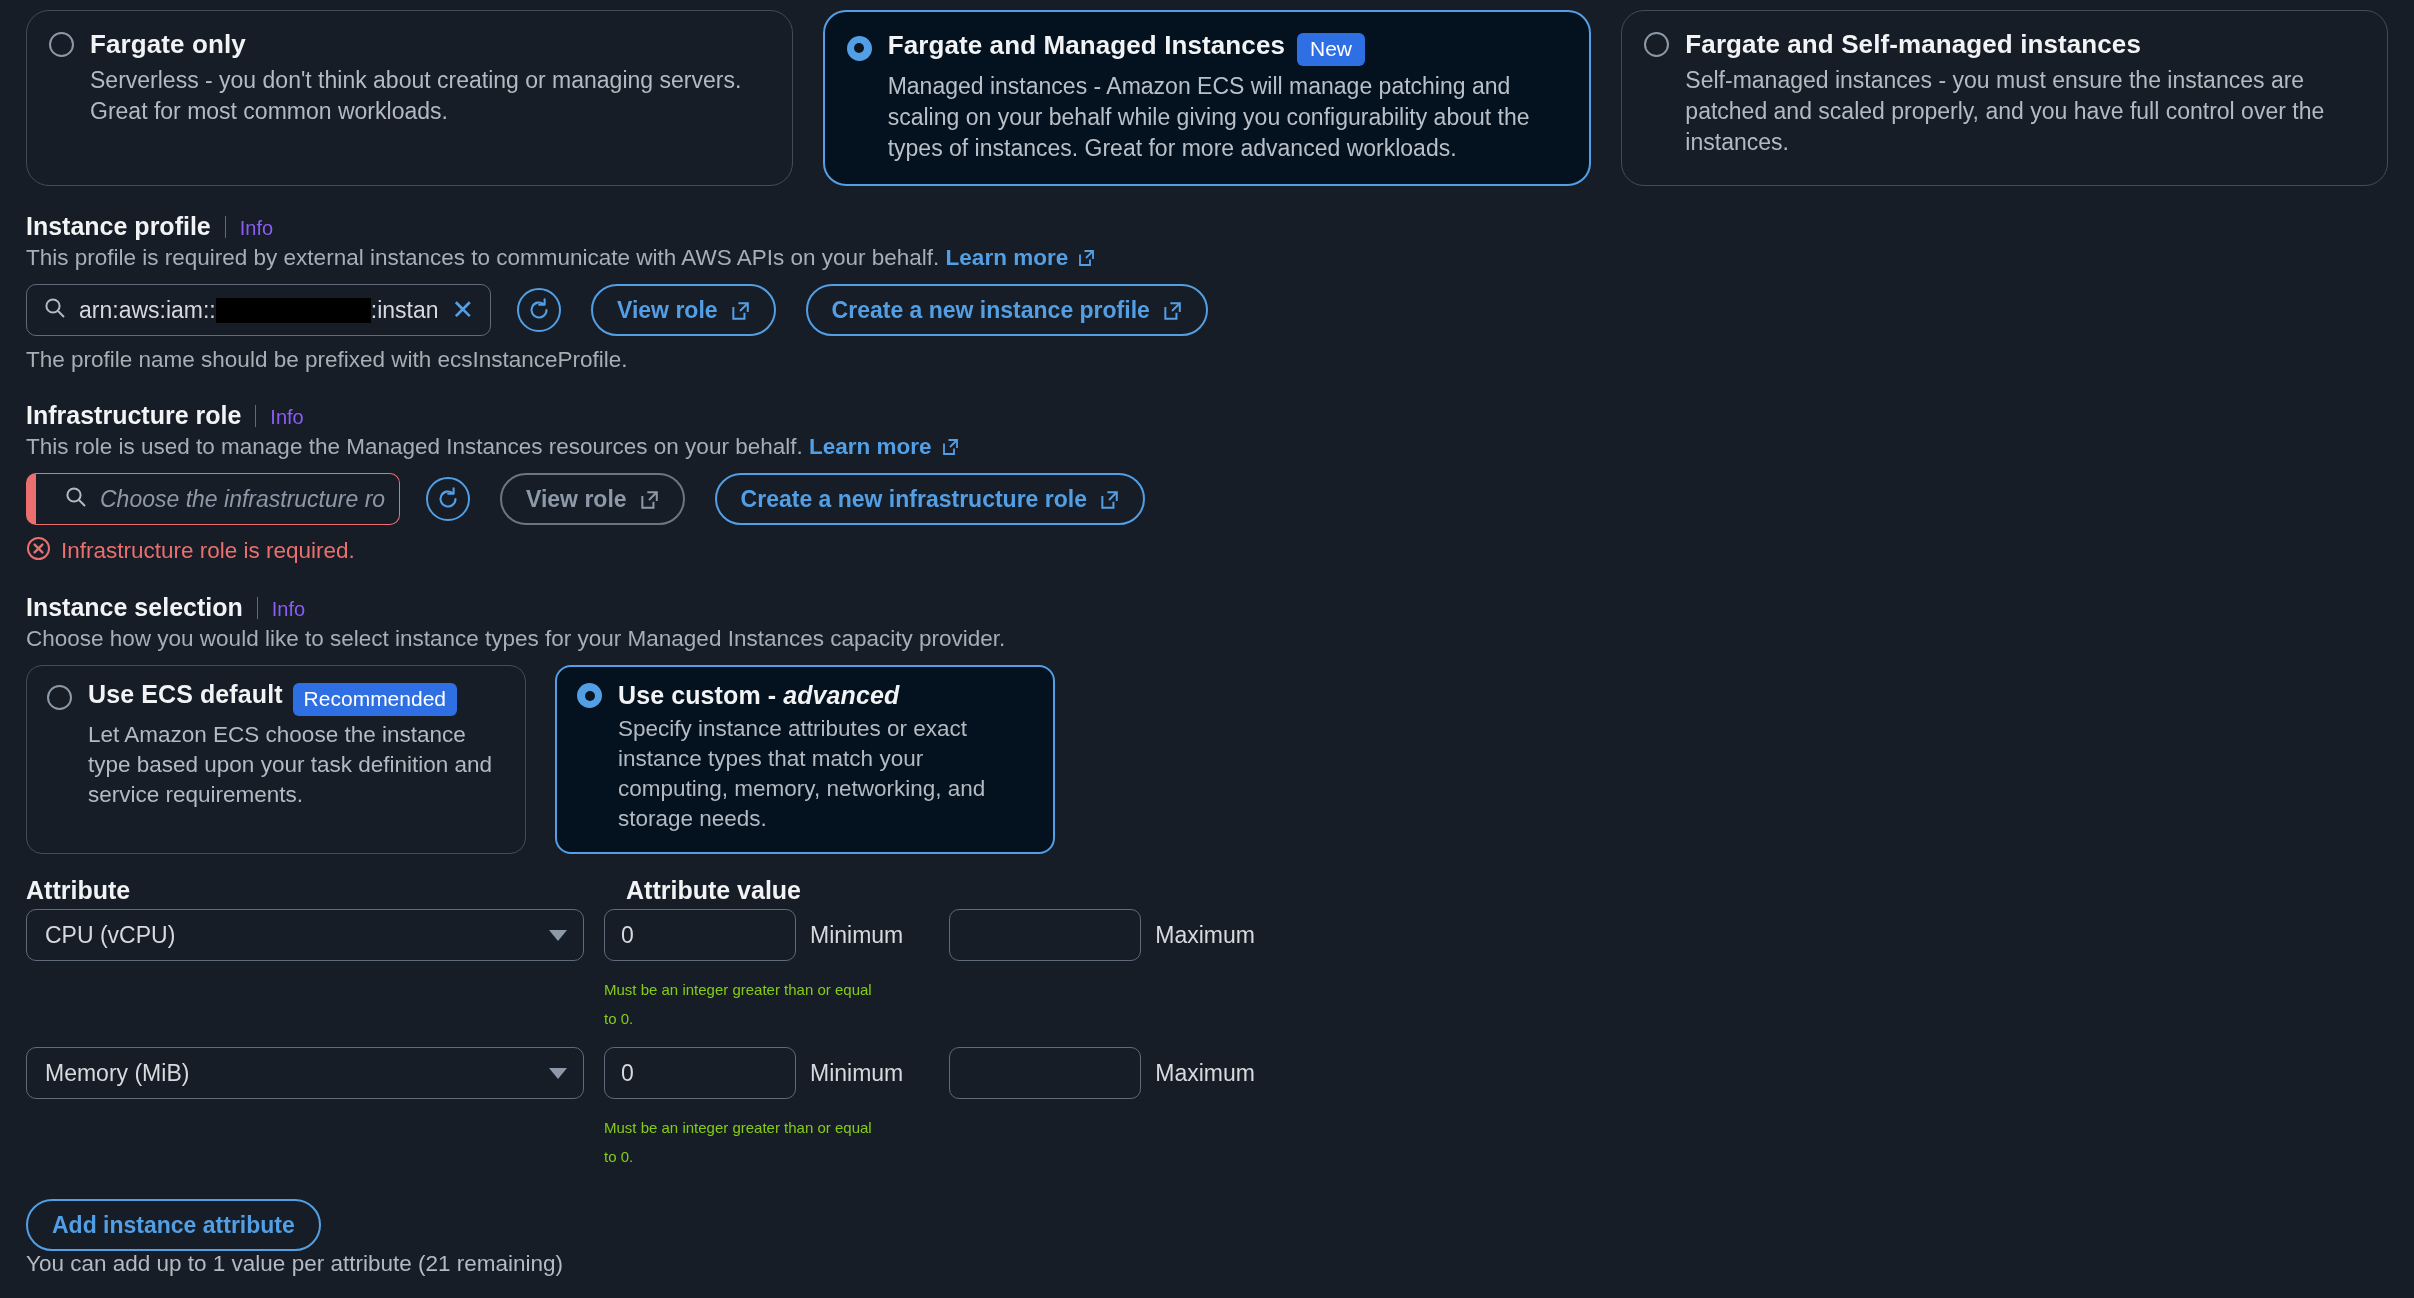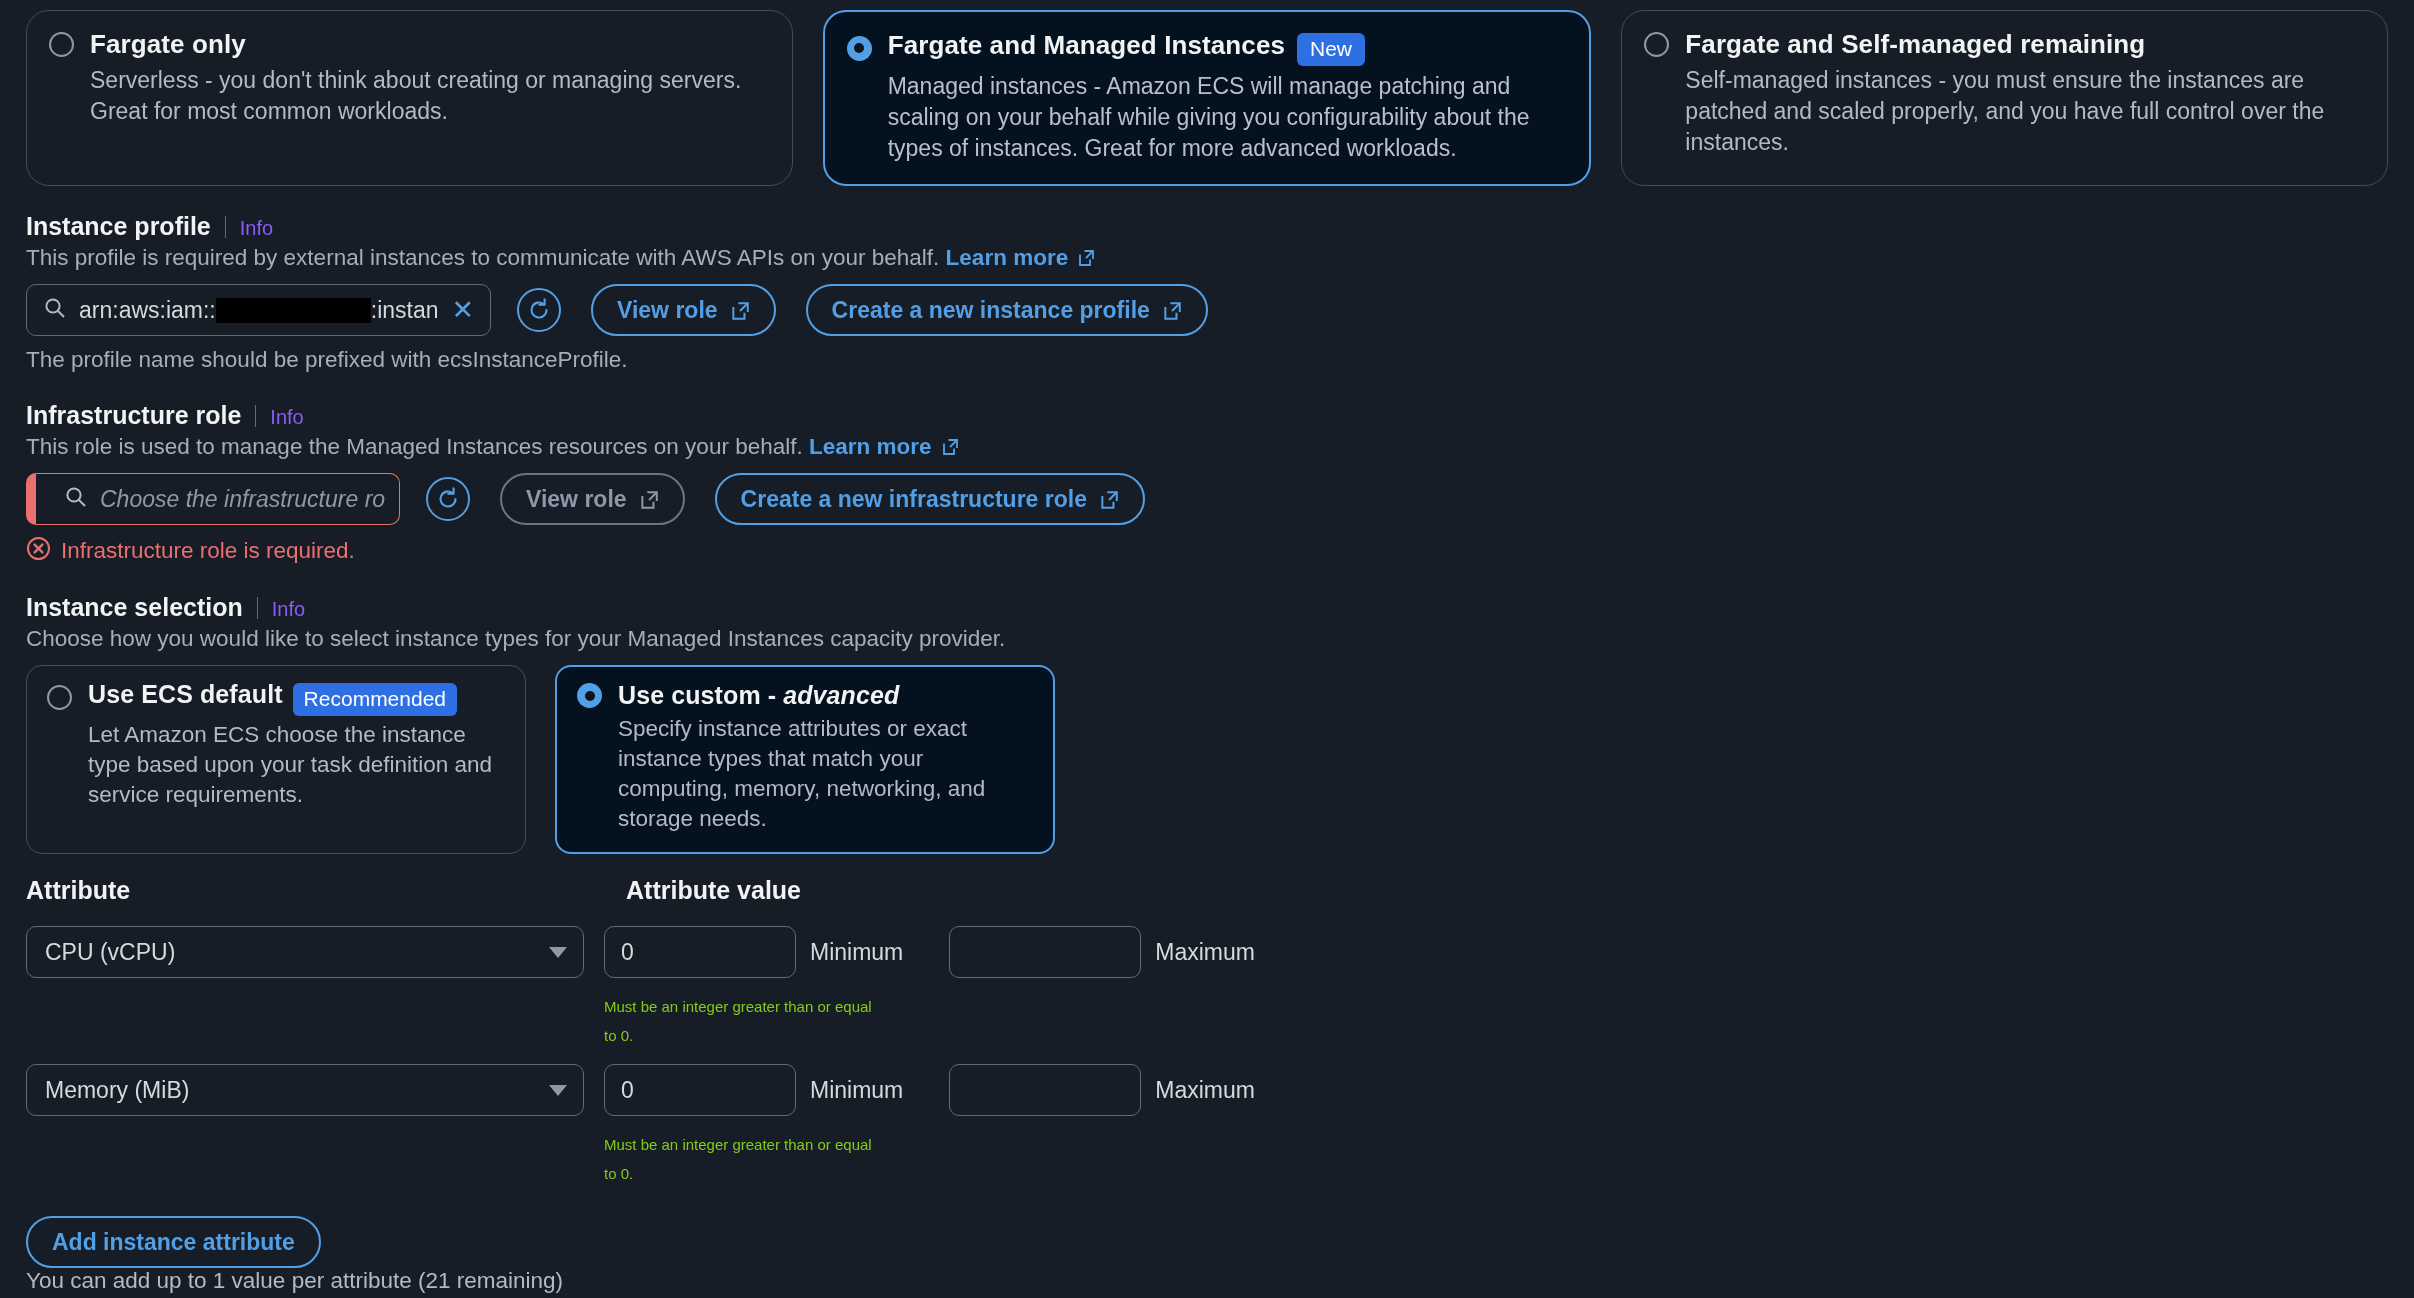--- a/index.html
+++ b/index.html
@@ -264,21 +264,21 @@
     background: #04111f;
   }
   .sel-card .card-title { font-size: 25px; }
   .sel-card .card-desc { font-size: 22.5px; line-height: 30px; margin-top: 4px; max-width: 470px; }
   .ital { font-style: italic; }
 
   
   .attr-block { margin-top: 22px; }
   .attr-head {
     display: flex;
-    margin-bottom: 21px;
+    margin-bottom: 4px;
   }
   .attr-head .h1 { width: 600px; font-size: 25px; font-weight: 700; color: #f2f3f5; padding-left: 0; }
   .attr-head .h2 { font-size: 25px; font-weight: 700; color: #f2f3f5; }
 
   .attr-row {
     display: flex;
     align-items: flex-start;
     margin-bottom: 14px;
   }
   .attr-left { width: 578px; padding-right: 20px; }
@@ -354,21 +354,21 @@
         <div>
           <span class="card-title">Fargate and Managed Instances</span><span class="badge-new">New</span>
         </div>
       </div>
       <div class="card-desc">Managed instances - Amazon ECS will manage patching and scaling on your behalf while giving you configurability about the types of instances. Great for more advanced workloads.</div>
     </div>
 
     <div class="card">
       <div class="card-head">
         <div class="radio"></div>
-        <div class="card-title">Fargate and Self-managed remaining</div>
+        <div class="card-title">Fargate and Self-managed instances</div>
       </div>
       <div class="card-desc">Self-managed instances - you must ensure the instances are patched and scaled properly, and you have full control over the instances.</div>
     </div>
 
   </div>
 
   <div class="section" style="margin-top:26px;">
     <div class="label-row">
       <span class="field-label">Instance profile</span>
       <span class="divider-v"></span>

